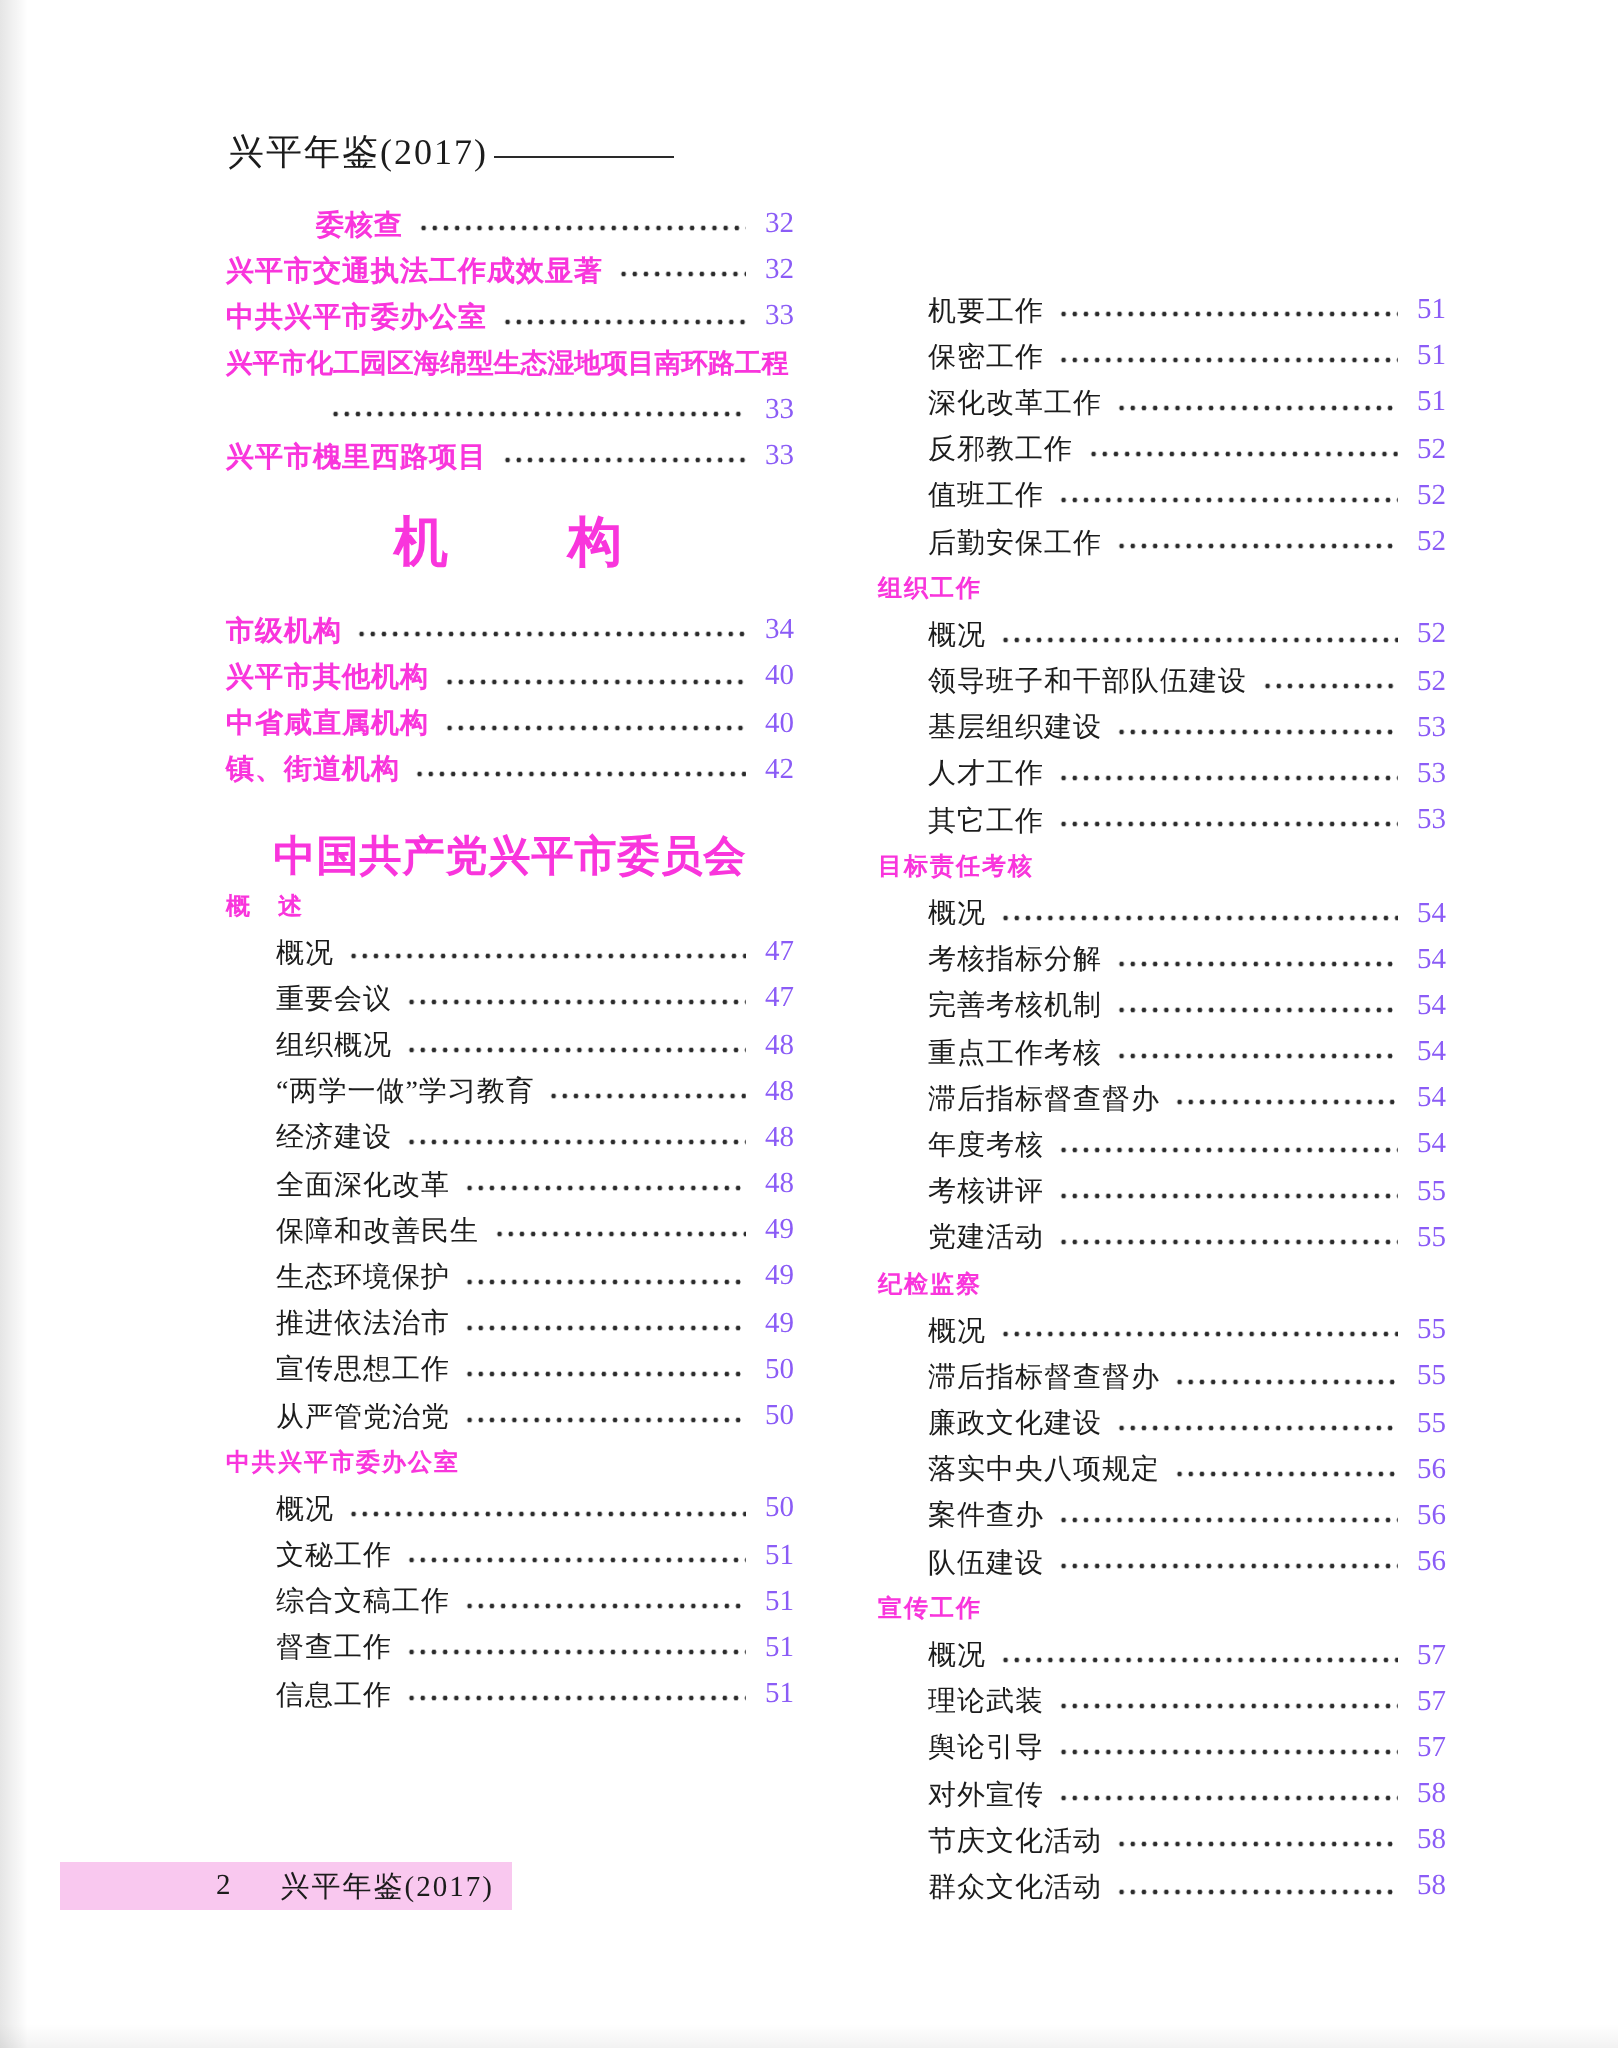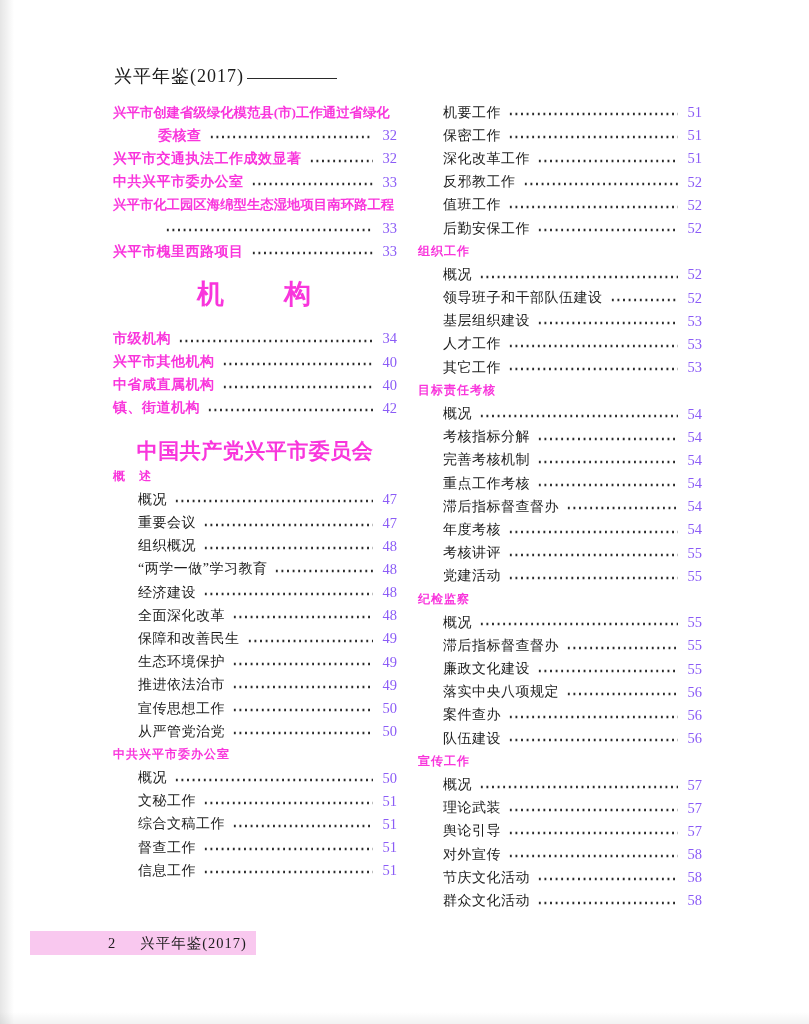--- a/index.html
+++ b/index.html
@@ -27,21 +27,21 @@
   }
   .header-rule{
     display:inline-block;width:90px;height:0;
     border-top:1.5px solid #2a2a2a;margin-left:3px;margin-top:4px;
   }
   .col{
     position:absolute;top:101px;width:284px;
     display:flex;flex-direction:column;
   }
   .col-left{left:113px;}
-  .col-right{left:418px;}
+  .col-right{left:439px;margin-top:43px;}
   .row{
     height:23.2px;display:flex;align-items:center;
     font-size:14px;white-space:nowrap;
   }
   .row .lbl{letter-spacing:0.5px;}
   .row.pink{color:var(--magenta,#f935dc);font-weight:700;}
   .row.black{padding-left:25px;}
   .row.indent2{padding-left:45px;}
   .row.wrap-first .lbl{font-size:13.4px;letter-spacing:0;}
   .dots{
@@ -74,23 +74,20 @@
 <body>
 
 <div class="page" style="--magenta: #f935dc; --band: #f9c8ef; --ink: #1c1c1c; --dot: #2b2b2b;">
 
   <div class="header">
     <span>兴平年鉴(2017)</span>
     <span class="header-rule"></span>
   </div>
 
   <div class="col col-left">
-      <div class="row wrap-first pink">
-        <span class="lbl">兴平市创建省级绿化模范县(市)工作通过省绿化</span>
-      </div>
       <div class="row indent2 pink">
         <span class="lbl">委核查</span>
         <span class="dots"></span>
         <span class="pg">32</span>
       </div>
       <div class="row pink">
         <span class="lbl">兴平市交通执法工作成效显著</span>
         <span class="dots"></span>
         <span class="pg">32</span>
       </div>

